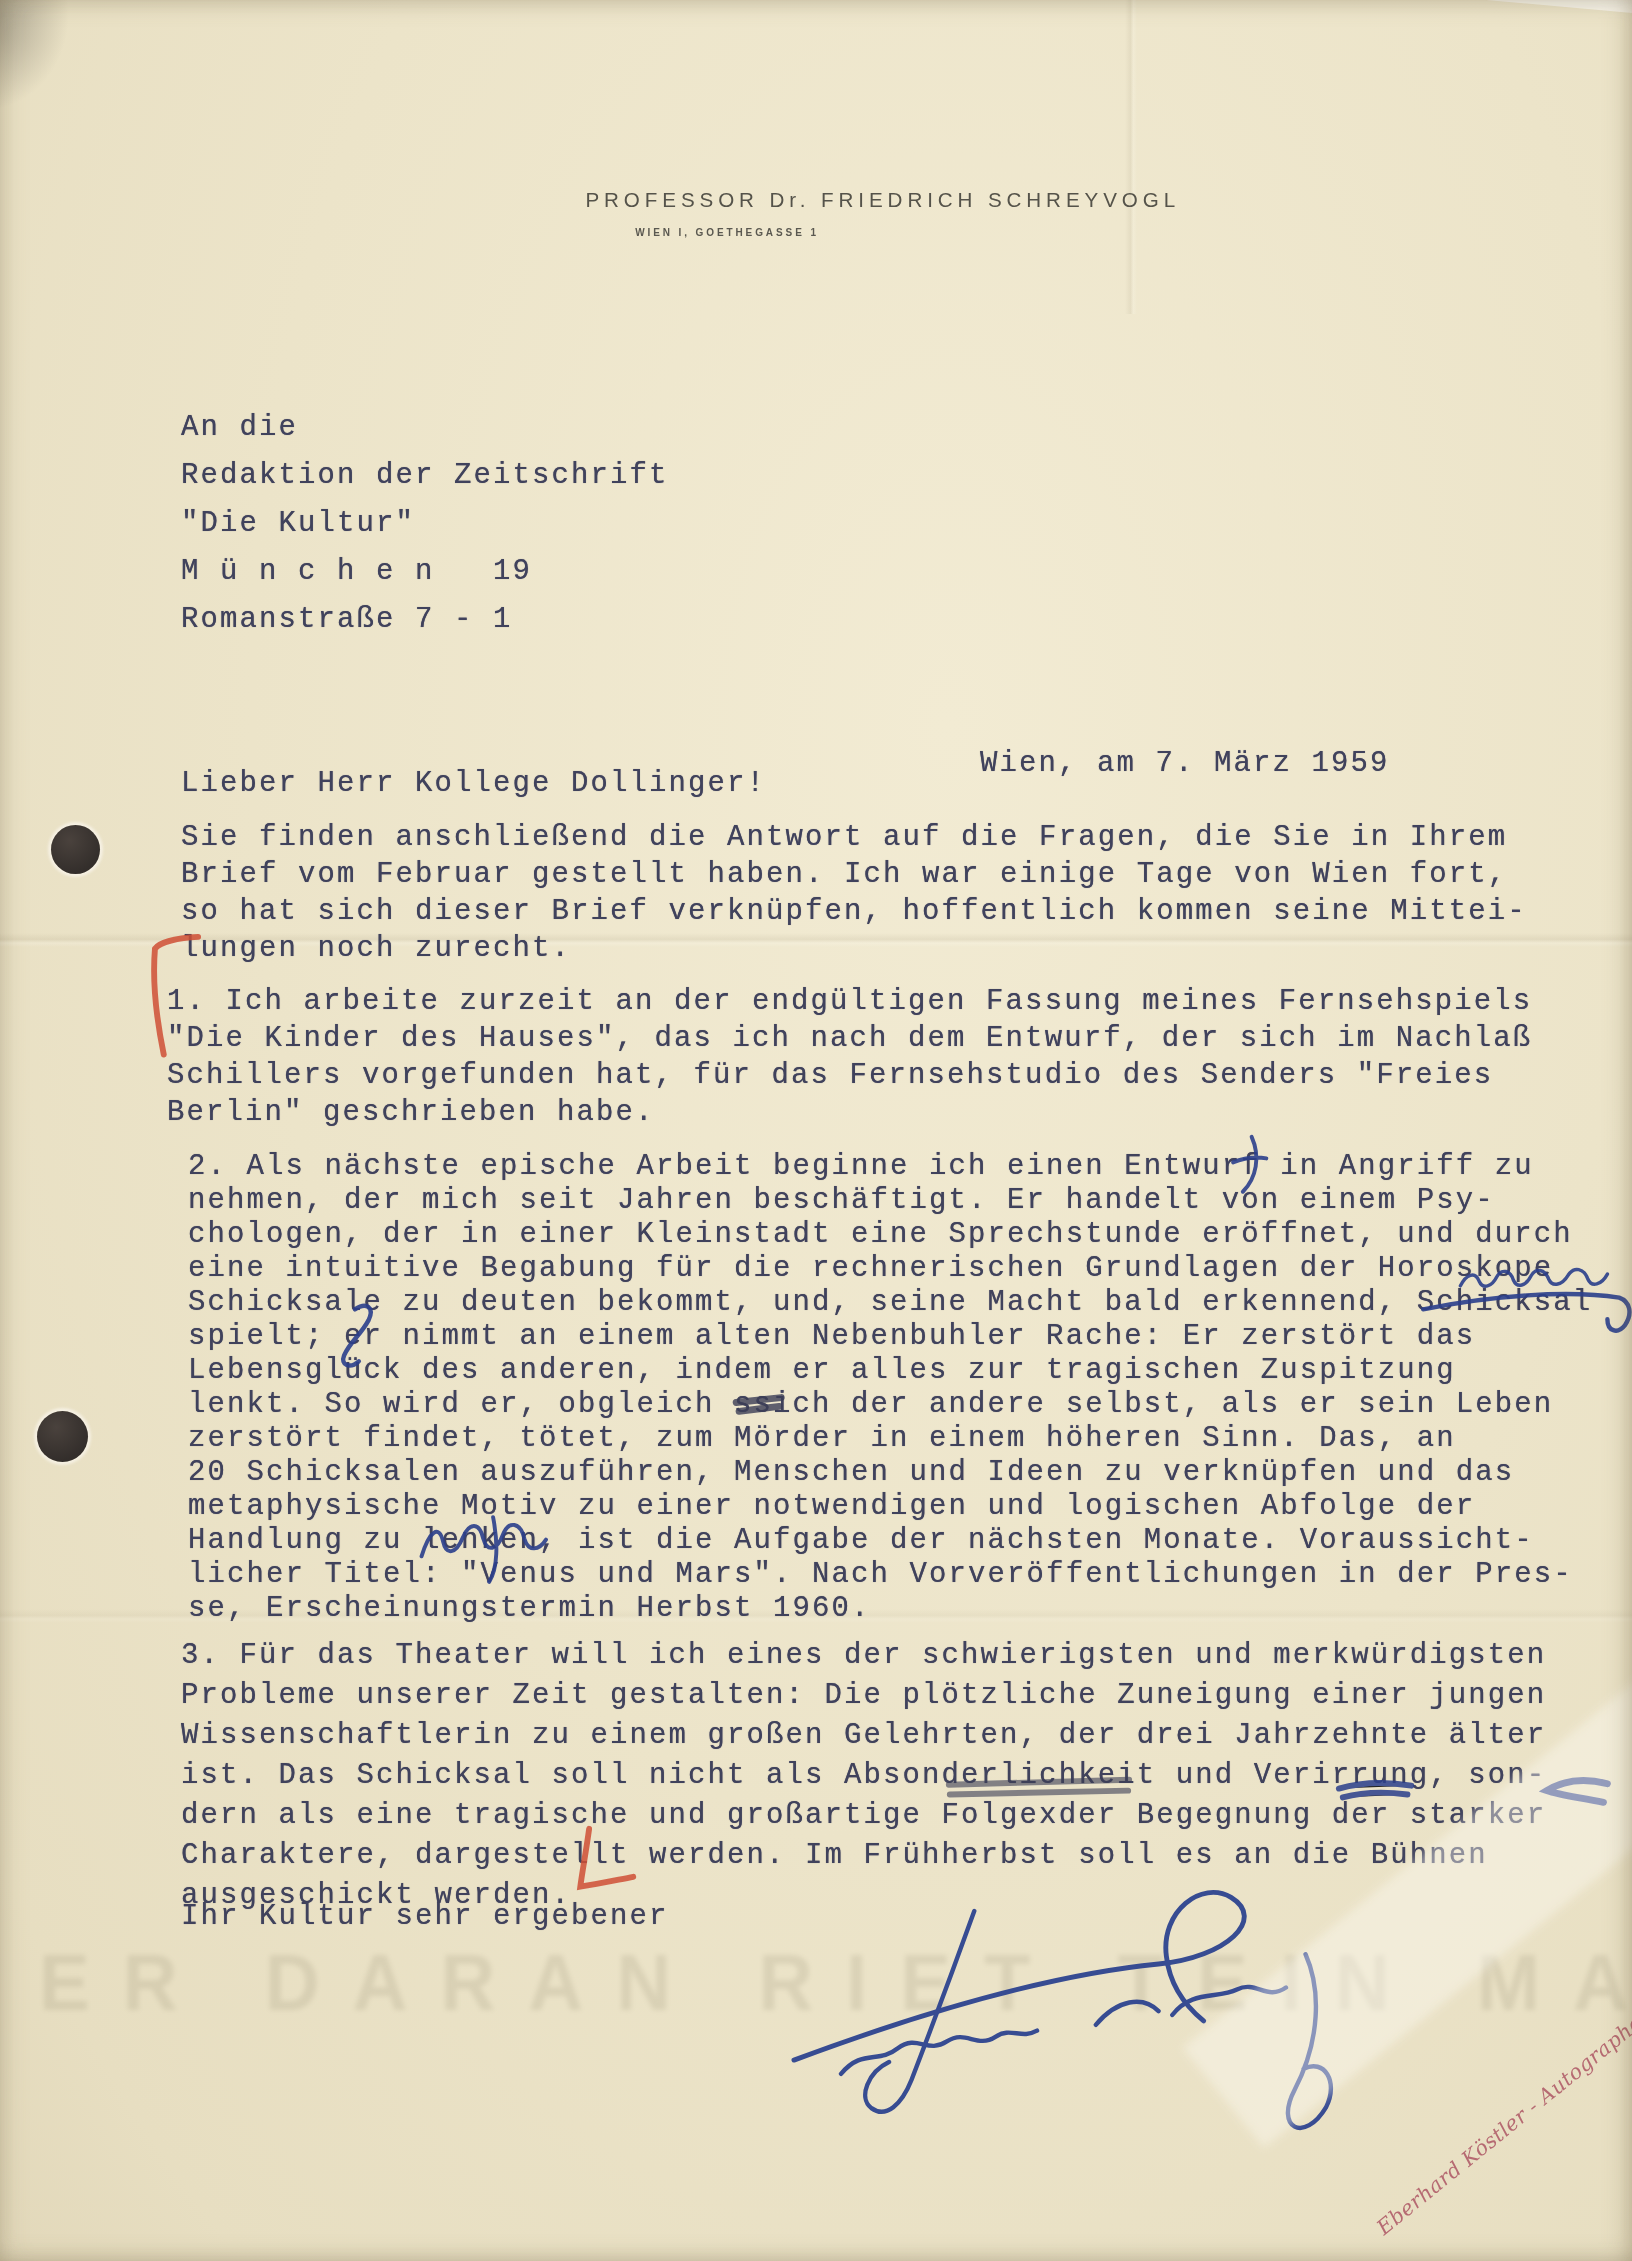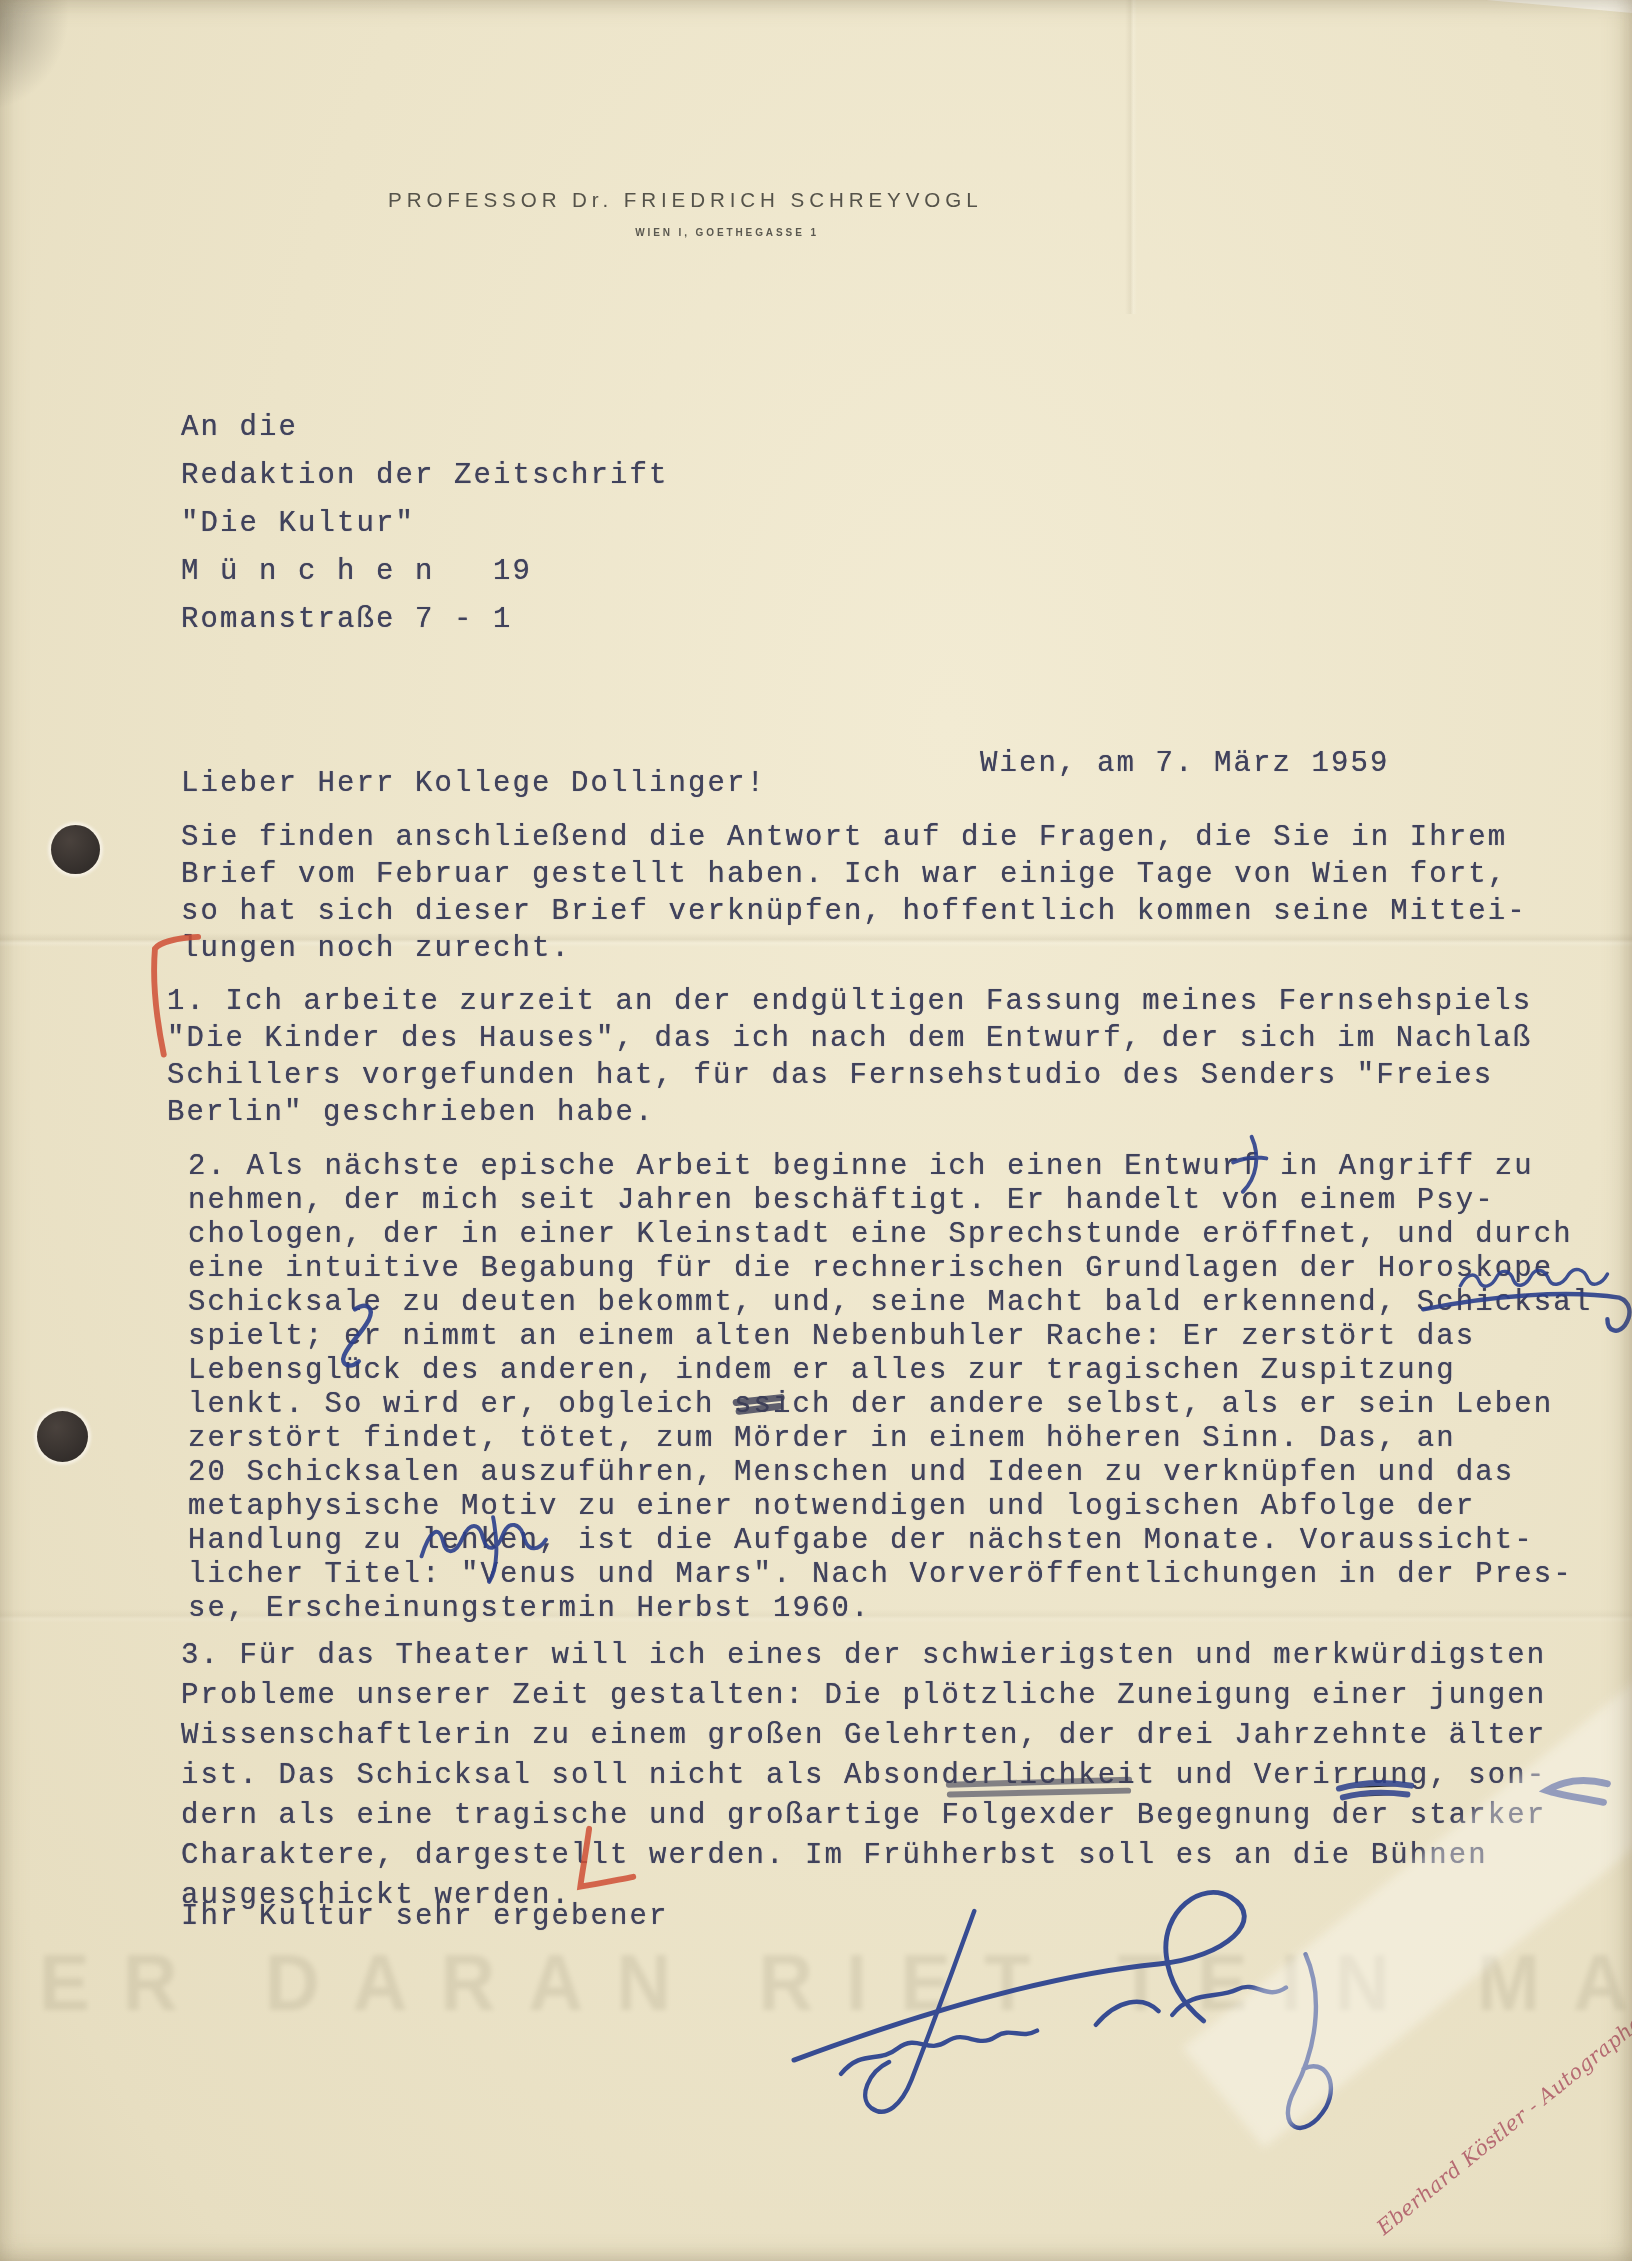--- a/index.html
+++ b/index.html
@@ -24,21 +24,21 @@
     background:radial-gradient(ellipse at 10% 25%, rgba(85,80,70,.5), rgba(85,80,70,0) 62%); }
 
   .crease { position:absolute; left:0; width:100%; height:13.7px; z-index:4; pointer-events:none;
     background:linear-gradient(to bottom, rgba(125,112,82,0) 0%, rgba(125,112,82,.10) 45%, rgba(255,255,248,.20) 72%, rgba(125,112,82,0) 100%); }
   .crease-h1 { top:933px; }
   .crease-h2 { top:1609px; opacity:.55; }
   .crease-v1 { position:absolute; top:0; left:1125px; width:11.8px; height:314px; z-index:4; pointer-events:none;
     background:linear-gradient(to right, rgba(125,112,82,0), rgba(125,112,82,.09) 45%, rgba(255,255,248,.16) 70%, rgba(125,112,82,0)); }
 
   
-  .lh-name { position:absolute; top:188px; left:388px; width:784px; text-align:left; z-index:6;
+  .lh-name { position:absolute; top:188px; left:396px; width:784px; text-align:right; z-index:6;
     font-size:20.6px; letter-spacing:4.9px; color:#55534a; }
   .lh-addr { position:absolute; top:227px; left:433px; width:588px; text-align:center; z-index:6;
     font-size:10px; font-weight:bold; letter-spacing:2.9px; color:#5a5850; }
 
   
   .typed {
     position:absolute; z-index:6; margin:0;
     font-family:"Liberation Mono", monospace;
     font-size:29px; letter-spacing:2.1px; color:#40425c;
     text-shadow:0 0 0.7px rgba(64,66,92,.85);

